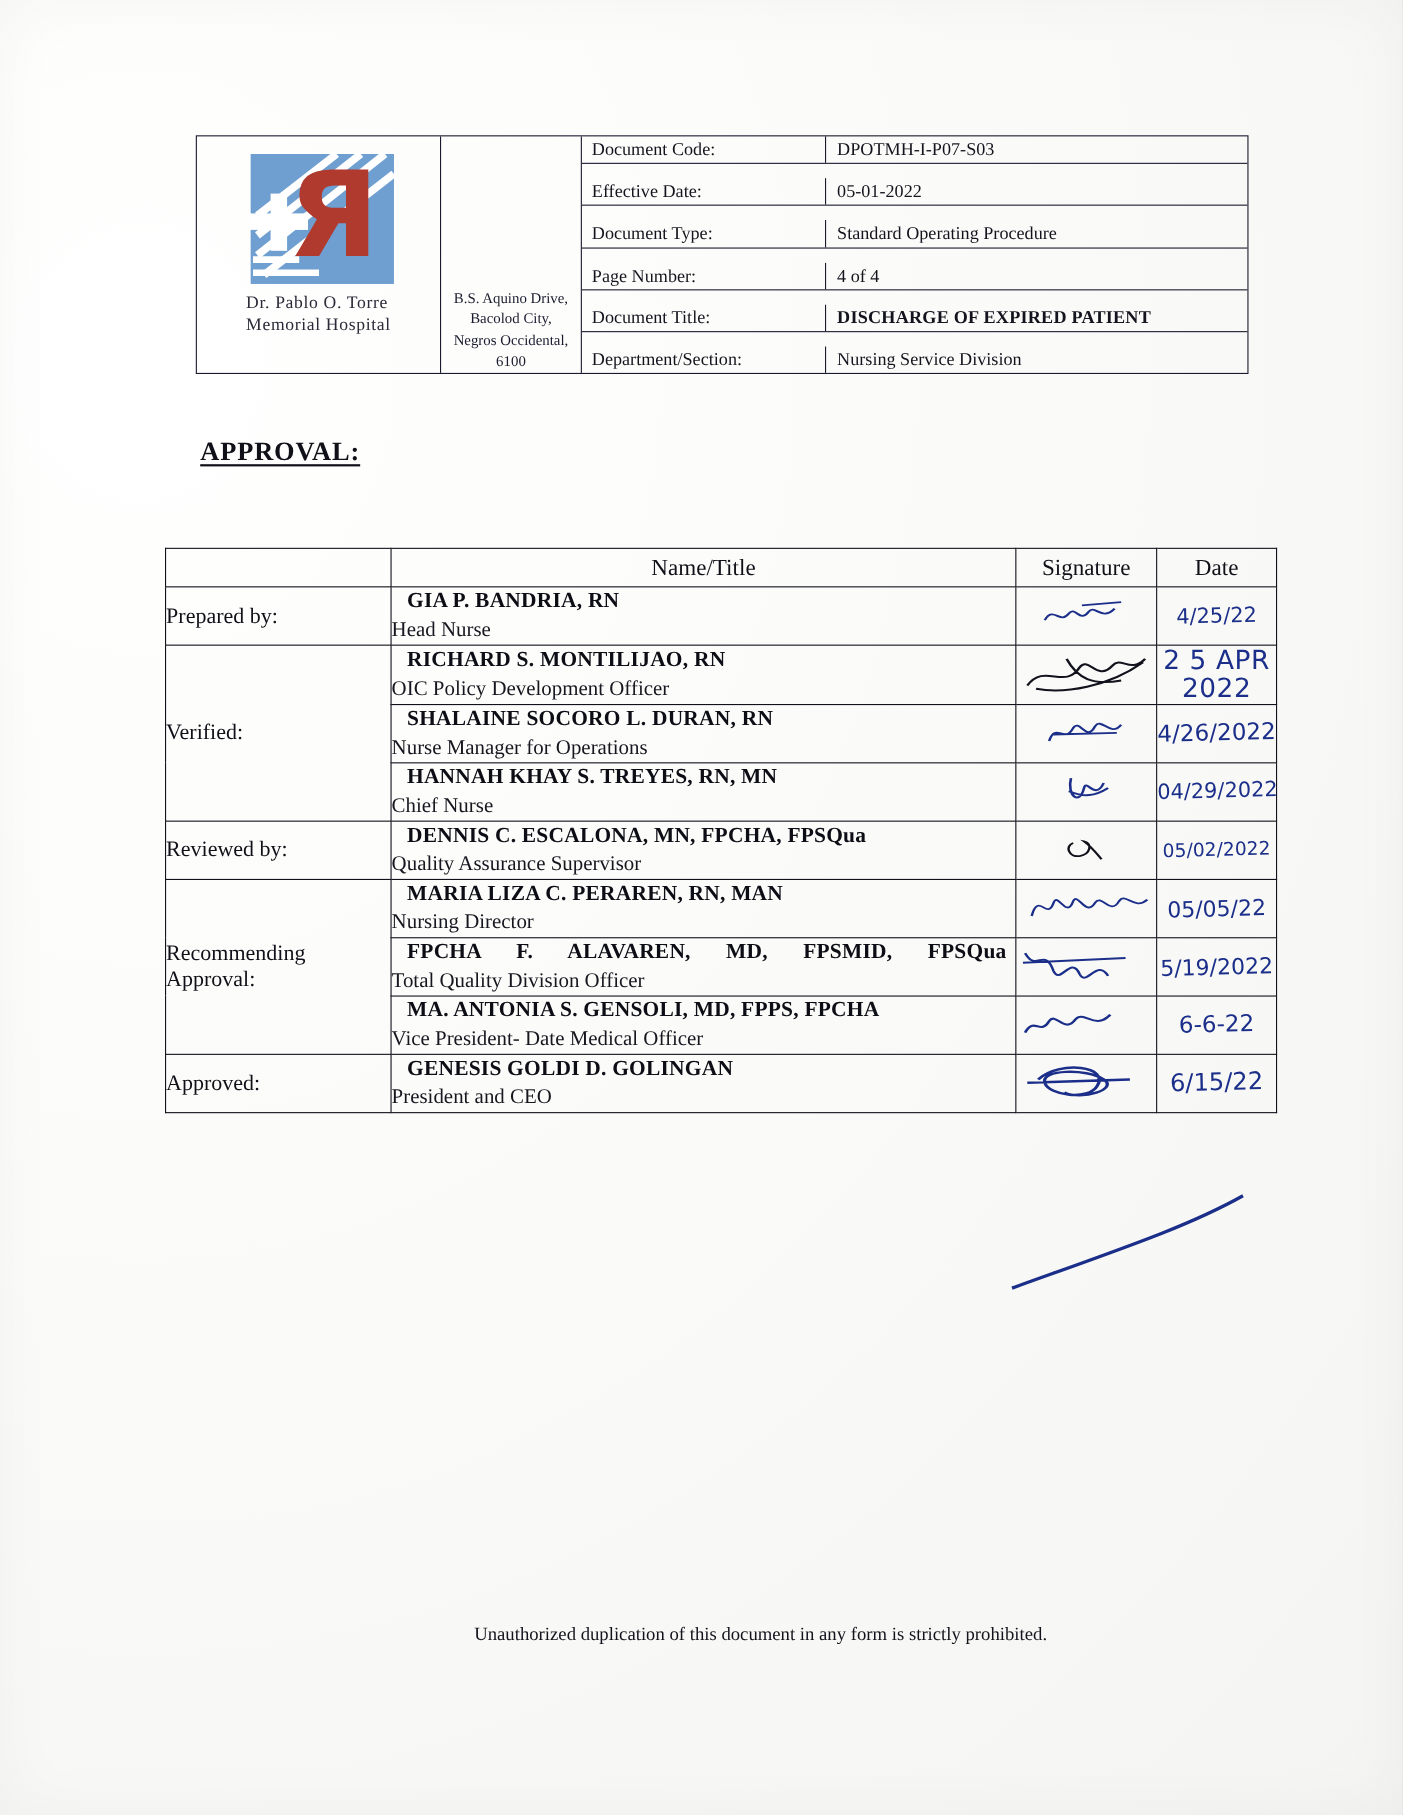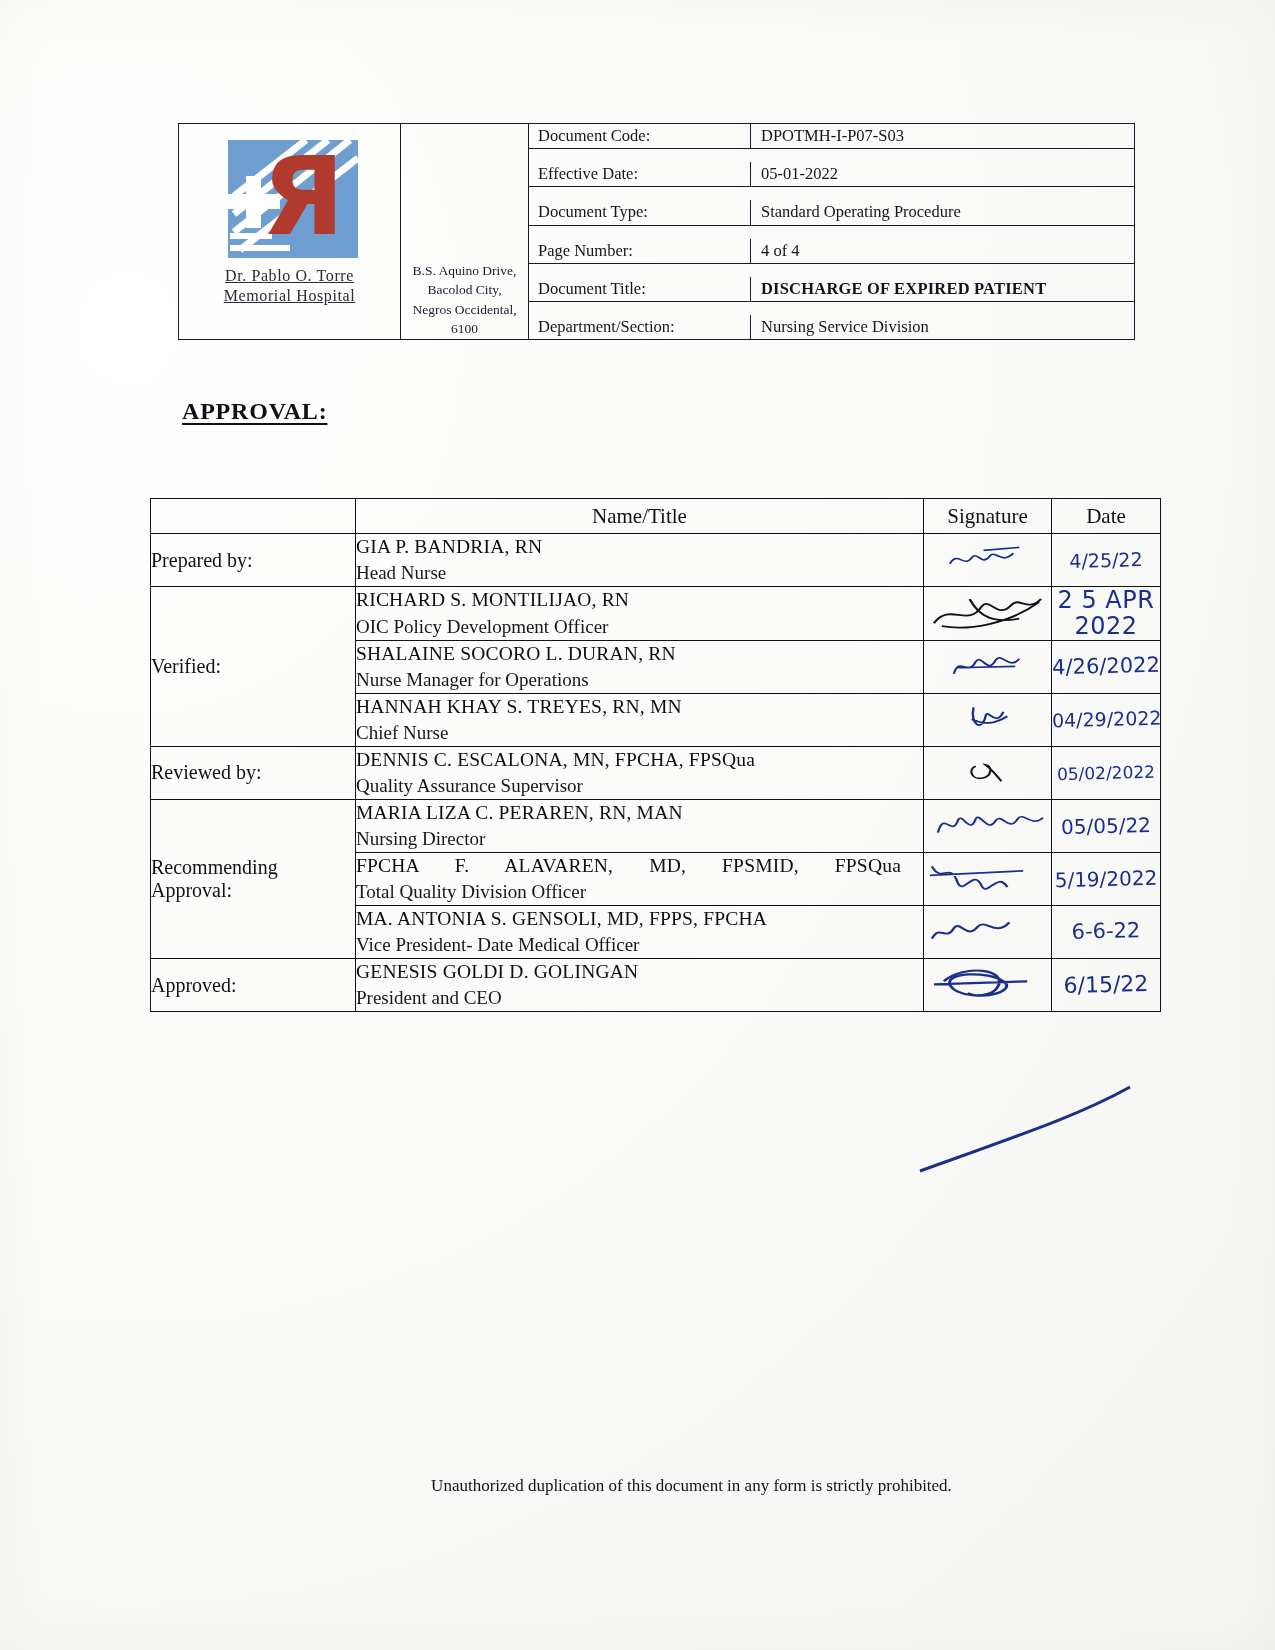--- a/index.html
+++ b/index.html
@@ -82,28 +82,26 @@
     z-index: 3;
   }
   .logo-cross-h {
     position: absolute;
     left: 17px; top: 58px;
     width: 53px; height: 15px;
     background: #ffffff;
     z-index: 3;
   }
   .hospital-name {
-    text-align: center;
     font-family: "Liberation Serif", serif;
     color: #2a2a38;
     letter-spacing: 0.6px;
     line-height: 1.25;
     font-size: 16px;
     margin-top: 2px;
-    text-decoration: underline;
   }
   .hospital-name .l1 { display:block; }
   .hospital-name .l2 { display:block; }
   .addr-cell {
     width: 128px;
     border-right: 1.5px solid #1a1a2e;
     display: flex;
     align-items: flex-end;
     justify-content: center;
     text-align: center;
@@ -190,24 +188,25 @@
     color: #101018;
     padding: 6px 0 6px 10px;
     vertical-align: middle;
   }
   .name-cell {
     padding: 5px 0 6px 12px;
     line-height: 1.3;
   }
   .nm {
     display: block;
-    font-weight: normal;
+    font-weight: bold;
     font-size: 19.5px;
     color: #0d0d16;
     letter-spacing: 0.2px;
+    margin-left: 14px;
   }
   .nm.spread { text-align: justify; text-align-last: justify; width: 545px; }
   .ti {
     display: block;
     font-size: 19px;
     color: #16161f;
     margin-top: 2px;
   }
   .sig-cell, .date-cell {
     position: relative;

